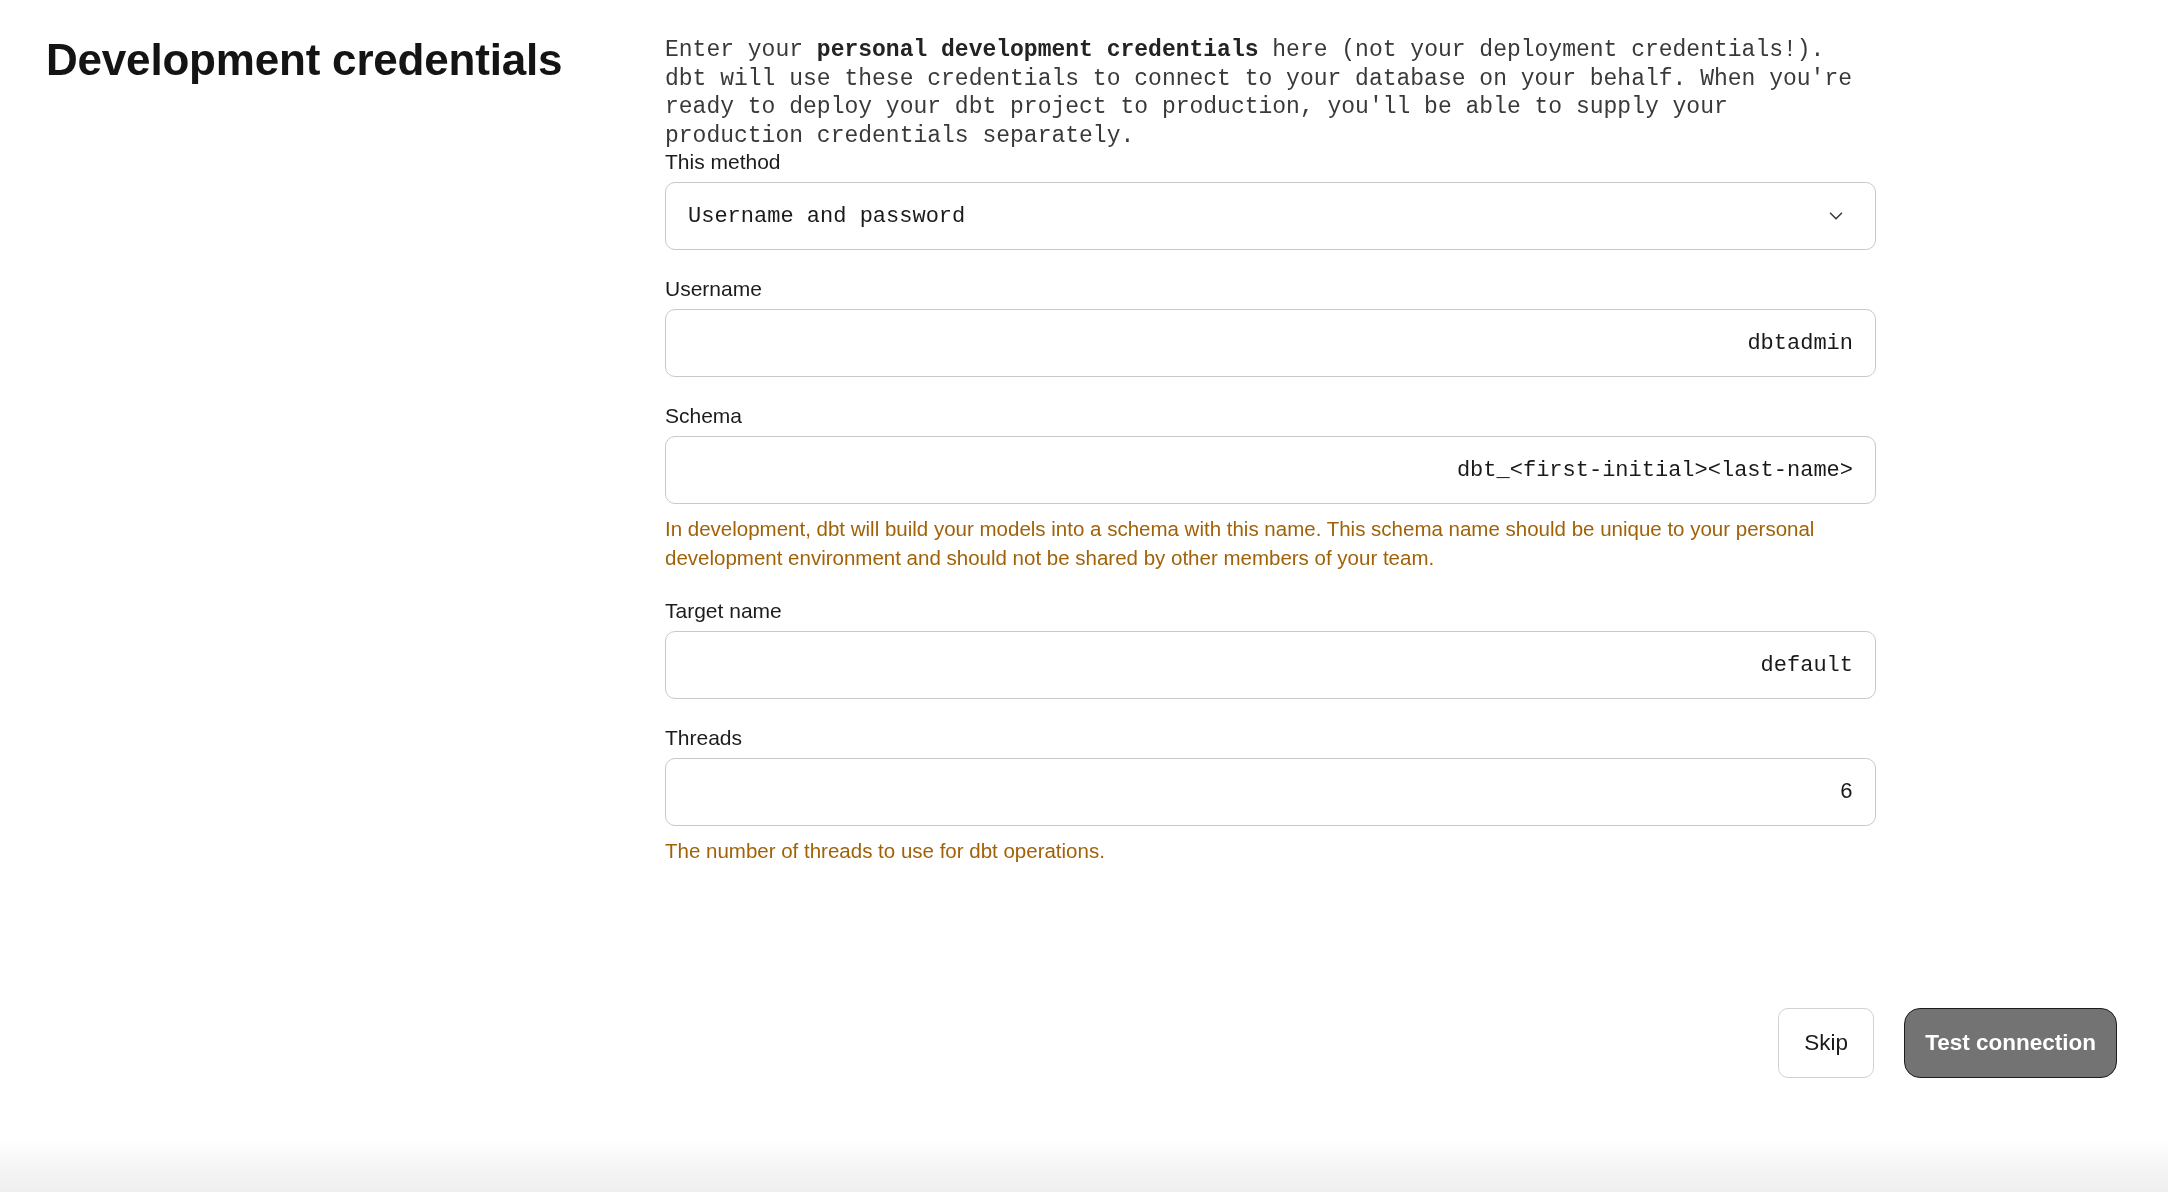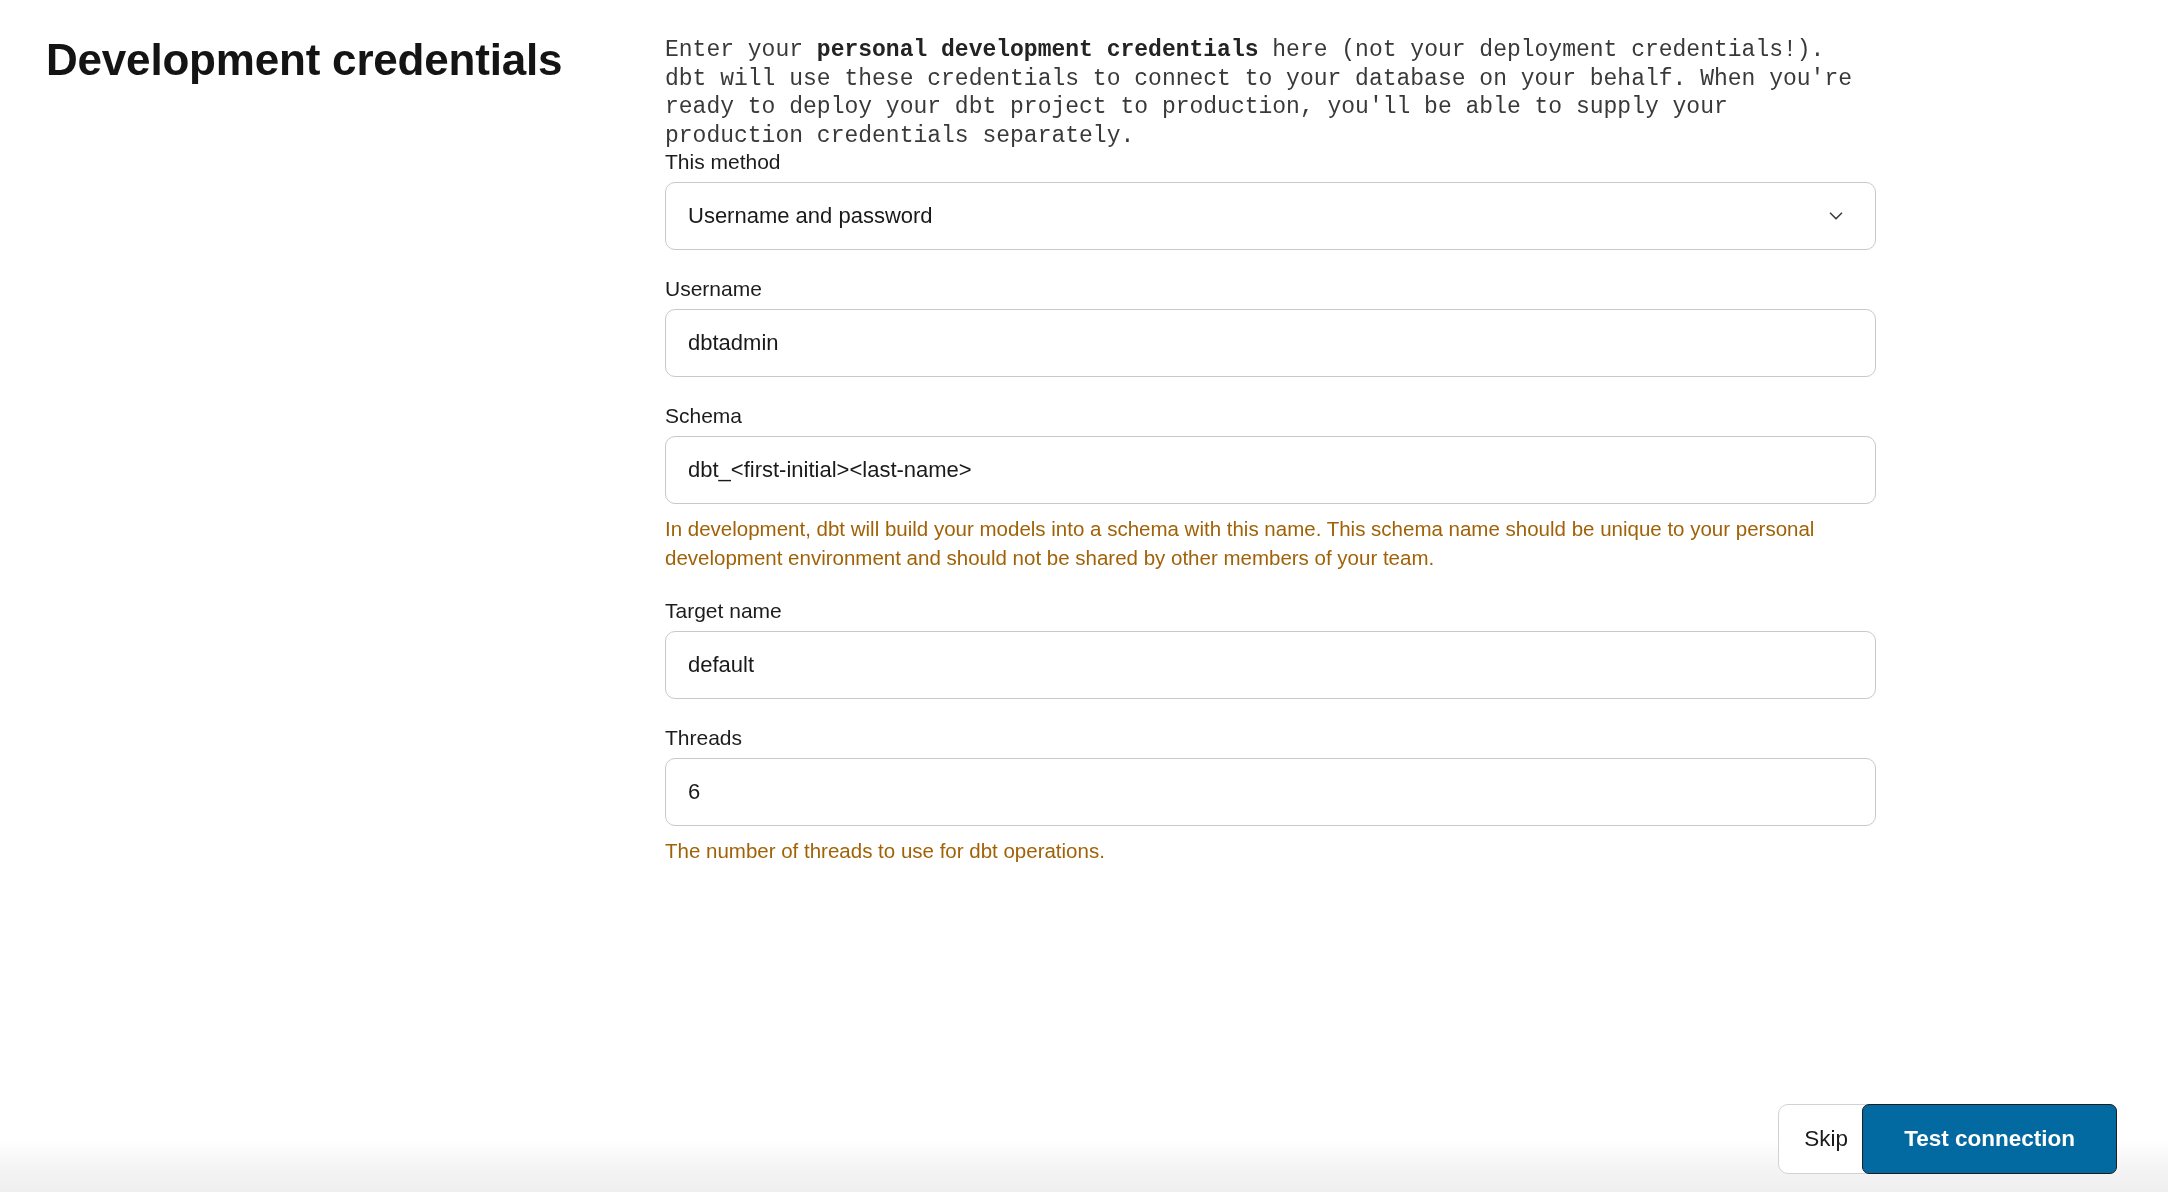--- a/index.html
+++ b/index.html
@@ -46,21 +46,22 @@
   }
   .control {
     width: 100%;
     height: 68px;
     border: 1px solid #c9c9c9;
     border-radius: 10px;
     background: #ffffff;
     padding: 0 22px;
     font-size: 22px;
     color: #1a1a1a;
-    font-family: Liberation Sans, sans-serif;
+    font-family: Liberation Mono, monospace;
+    text-align: right;
   }
   .select-control {
     display: flex;
     align-items: center;
     justify-content: space-between;
     font-weight: 500;
     cursor: pointer;
   }
   .select-control .chev {
     display: flex;
@@ -77,45 +78,45 @@
   .footer-strip {
     position: absolute;
     left: 0;
     right: 0;
     bottom: 0;
     height: 52px;
     background: linear-gradient(to bottom, #ffffff 0%, #f4f4f4 55%, #efefef 100%);
   }
   .btn {
     position: absolute;
-    top: 1104px;
+    top: 1008px;
     height: 70px;
     border-radius: 10px;
     font-size: 22.5px;
     font-family: "Liberation Sans", sans-serif;
     cursor: pointer;
     display: inline-flex;
     align-items: center;
     justify-content: center;
     z-index: 2;
   }
   .btn-skip {
     right: 294px;
     padding: 0 25px;
     background: #ffffff;
     border: 1px solid #d2d2d2;
     color: #1a1a1a;
     font-weight: 400;
   }
   .btn-primary {
     right: 51px;
-    padding: 0 41px;
-    background: #0369a1;
+    padding: 0 20px;
+    background: #737373;
     border: 1px solid #1e1e1e;
-    border-radius: 7px;
+    border-radius: 16px;
     color: #ffffff;
     font-weight: 600;
   }
 </style>
 </head>
 <body>
 
 <div class="page">
 
   <h1 class="heading">Development credentials</h1>

